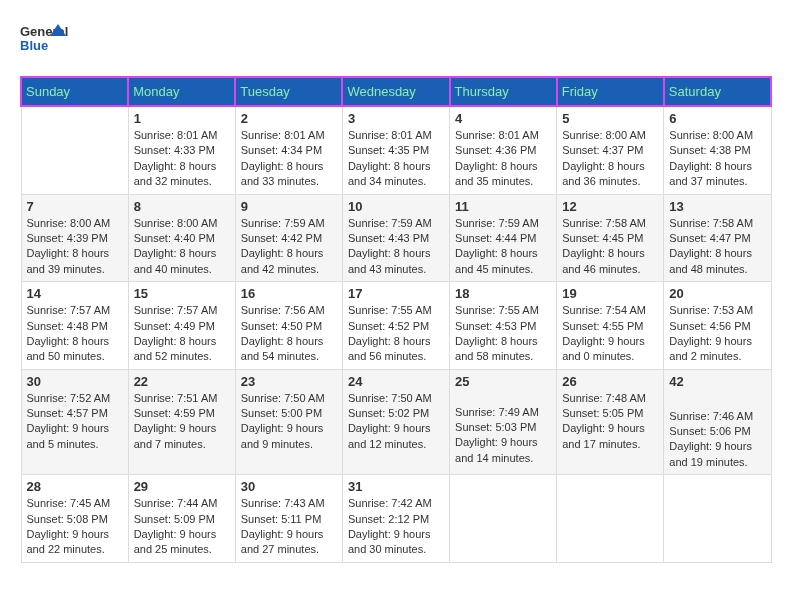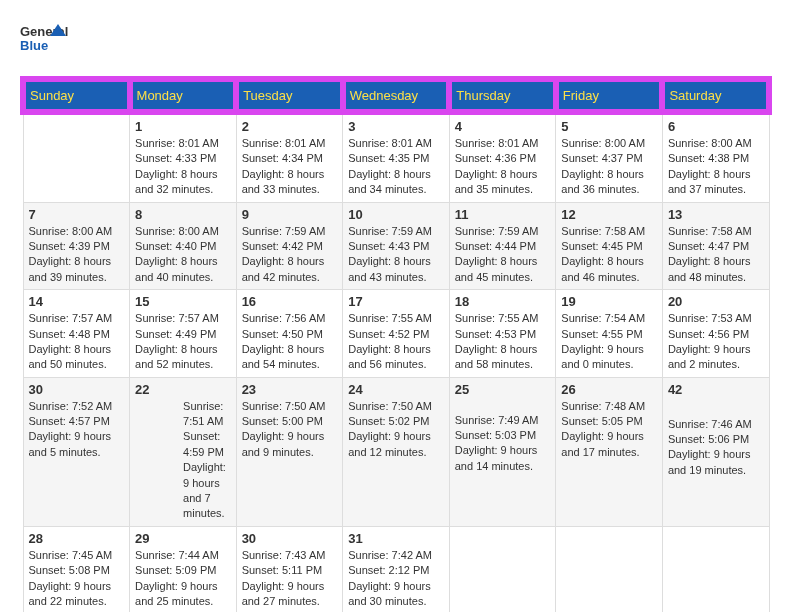--- a/index.html
+++ b/index.html
@@ -34,26 +34,26 @@
       font-size: 16px;
       color: #555;
     }
     .calendar {
       width: 100%;
       border-collapse: collapse;
       font-size: 11px;
     }
     .calendar th {
       background: #1a5fb4;
-      color: #fde047;
+      color: #86efac;
       padding: 6px 4px;
       text-align: left;
       font-size: 13px;
       font-weight: normal;
-      border: 6px solid #d946ef;
+      border: 2px solid #d946ef;
     }
     .calendar td {
       vertical-align: top;
       padding: 4px 5px;
       border: 1px solid #ddd;
       width: calc(100% / 7);
       min-height: 80px;
       background: #fff;
     }
     .calendar tr:nth-child(even) td {
@@ -255,21 +255,21 @@
       <tr>
         <td>
           <span class="day-num">30</span>
           <div class="day-info" style="white-space: pre-line;">Sunrise: 7:52 AM
 Sunset: 4:57 PM
 Daylight: 9 hours
 and 5 minutes.</div>
         </td>
         <td>
           <span class="day-num">22</span>
-          <div class="day-info" style="white-space: pre-line; margin-left: 48px;">Sunrise: 7:51 AM
+          <div class="day-info" style="white-space: pre-line;">Sunrise: 7:51 AM
 Sunset: 4:59 PM
 Daylight: 9 hours
 and 7 minutes.</div>
         </td>
         <td>
           <span class="day-num">23</span>
           <div class="day-info" style="white-space: pre-line;">Sunrise: 7:50 AM
 Sunset: 5:00 PM
 Daylight: 9 hours
 and 9 minutes.</div>

